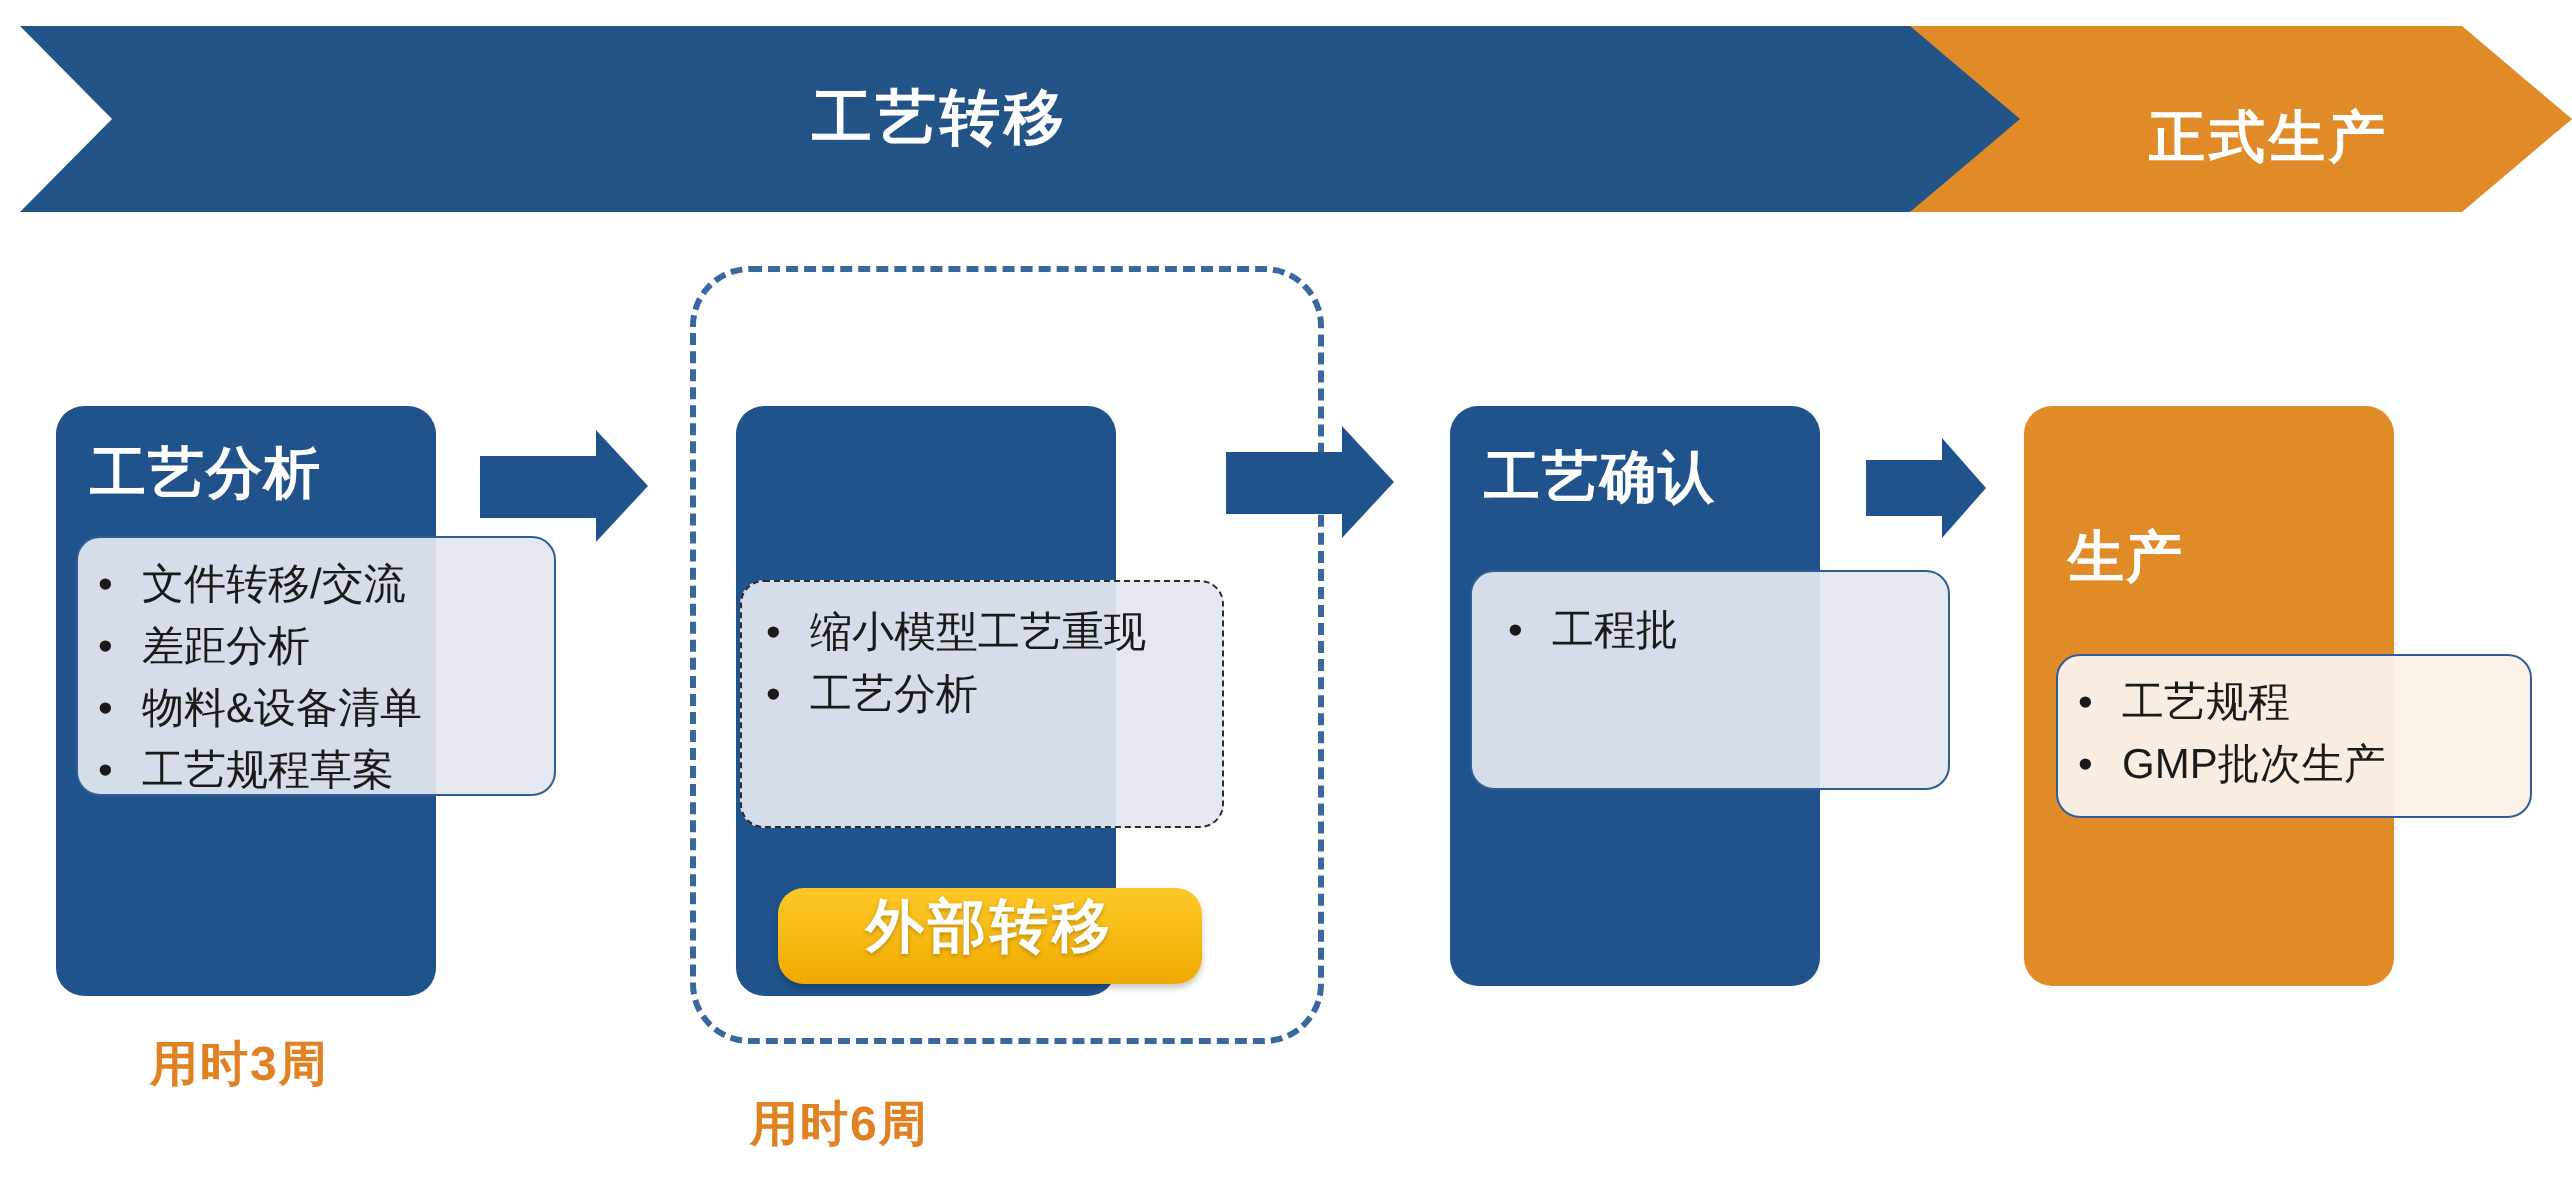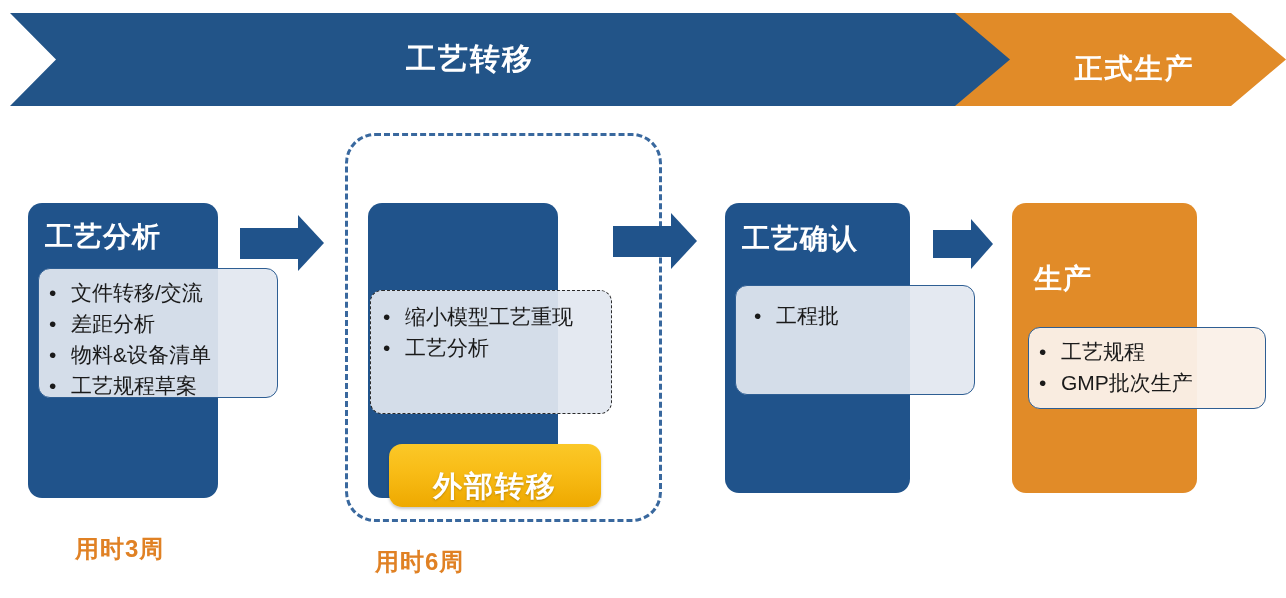--- a/index.html
+++ b/index.html
@@ -97,24 +97,24 @@
   .arrow-shaft{ position:absolute; background:#20538B; }
   .arrow-head{
     position:absolute;width:0;height:0;
     border-style:solid;
     border-color:transparent transparent transparent #20538B;
   }
 
   
   .badge{
     position:absolute;
-    left:389px;top:444px;width:212px;height:63px;
+    left:389px;top:444px;width:212px;height:48px;
     border-radius:13px;
     background:linear-gradient(180deg,#FBC828 0%,#F8BC16 45%,#EEA900 100%);
-    display:flex;align-items:flex-end;justify-content:center;
+    display:flex;align-items:flex-start;justify-content:center;
     color:#ffffff;font-size:29px;font-weight:700;letter-spacing:2px;
     text-shadow:0 1px 2px rgba(120,80,0,0.45);
     box-shadow:0 2px 3px rgba(0,0,0,0.22);
   }
 
   
   .duration{
     position:absolute;
     color:#E08124;
     font-size:24px;
@@ -184,16 +184,16 @@
 
   <div class="phase-box orange" style="left:1012px;top:203px;width:185px;height:290px;"></div>
   <div class="phase-title" style="left:1034px;top:220px;margin-top:40px;">生产</div>
   <div class="callout cream" style="left:1028px;top:285px;width:238px;height:82px;margin-top:42px;">
     <ul style="padding:8px 0 0 6px;">
       <li>工艺规程</li>
       <li>GMP批次生产</li>
     </ul>
   </div>
 
-  <div class="duration" style="left:75px;top:516px;margin-top:17px;">用时3周</div>
+  <div class="duration" style="left:75px;top:516px;">用时3周</div>
   <div class="duration" style="left:375px;top:546px;">用时6周</div>
 
 </div>
 
 </body></html>

